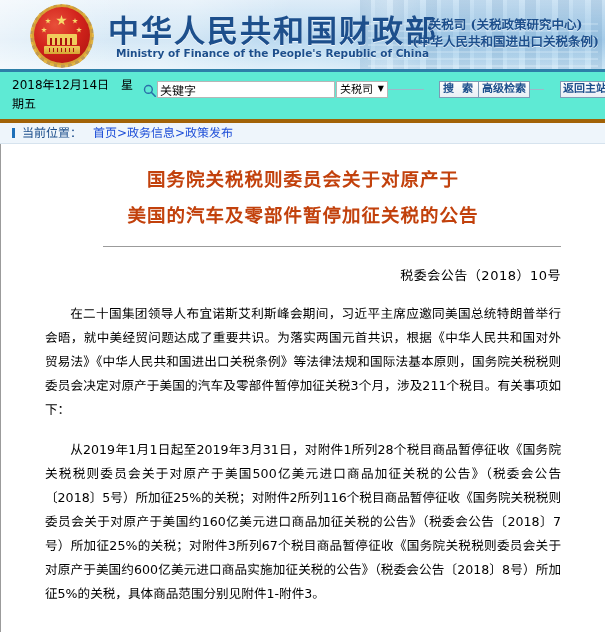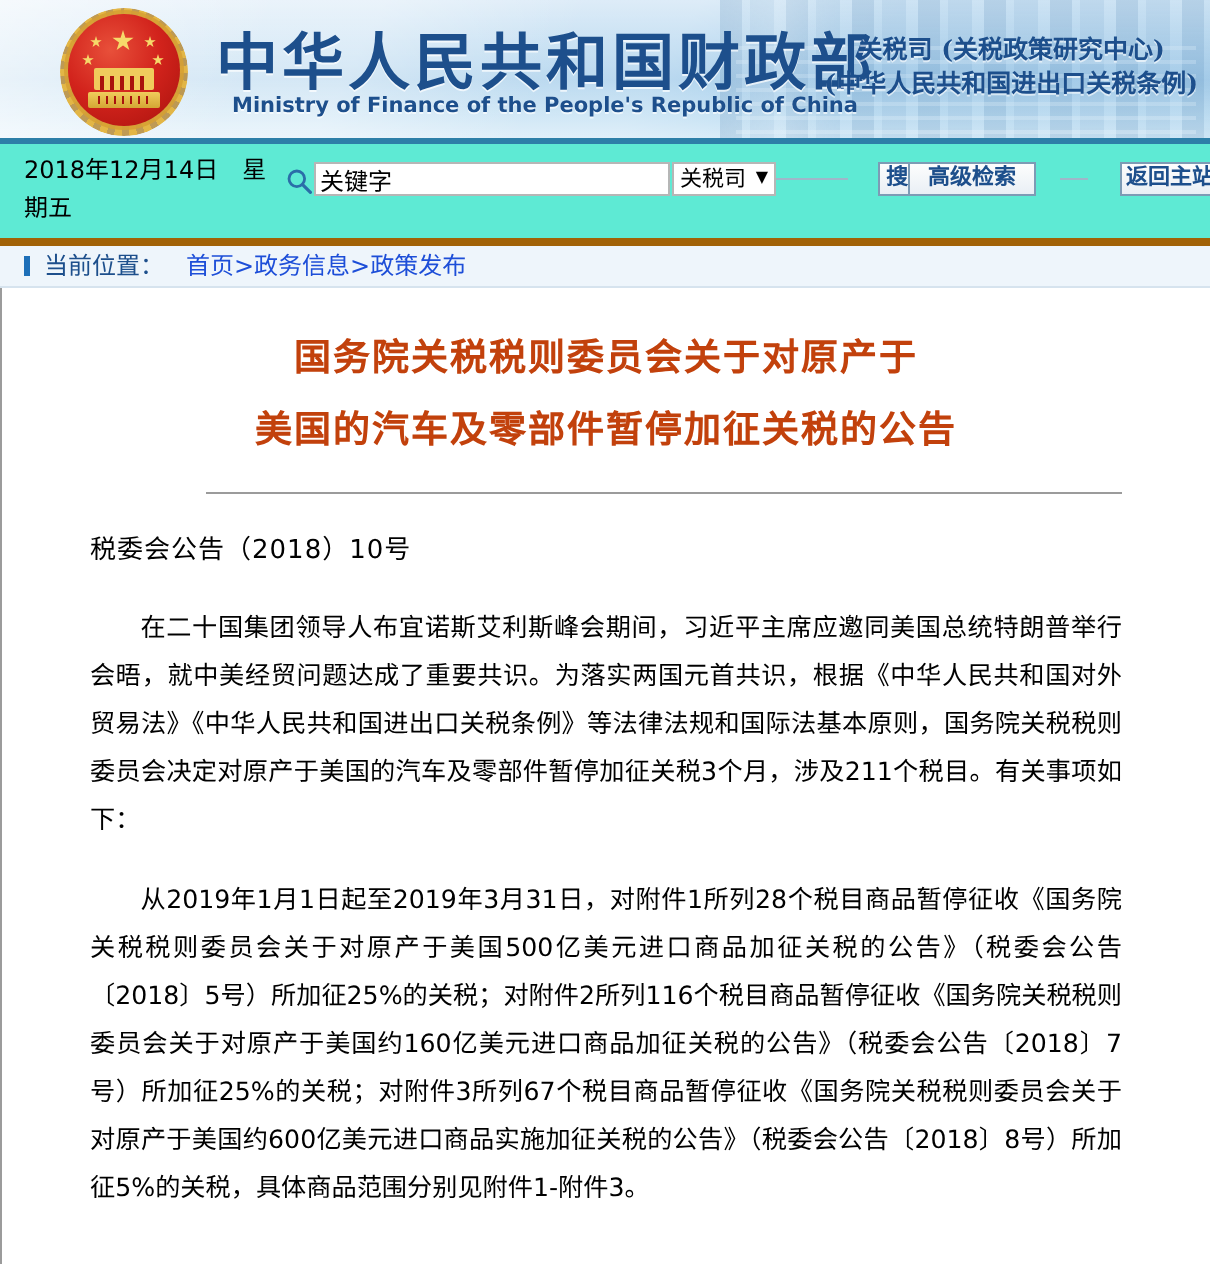--- a/index.html
+++ b/index.html
@@ -271,21 +271,21 @@
     background: linear-gradient(180deg, #fdfdfd 0%, #e9eff5 100%);
     font-size: 11px;
     line-height: 14px;
     text-align: center;
     color: #1d4f8c;
     font-weight: bold;
     white-space: nowrap;
     cursor: pointer;
   }
   .btn-search { left: 439px; width: 40px; letter-spacing: 2px; }
-  .btn-adv    { left: 454px; width: 64px; }
+  .btn-adv    { left: 478px; width: 52px; }
   .btn-home   { left: 560px; width: 50px; }
 
   
   .breadcrumb {
     position: relative;
     width: 605px;
     height: 20px;
     background: #eef5fb;
     border-bottom: 1px solid #d6e3ee;
   }
@@ -343,21 +343,21 @@
   }
   .art-rule {
     margin-top: 12px;
     margin-left: 58px;
     width: 458px;
     height: 1px;
     background: #9b9b9b;
   }
   .art-docno {
     margin-top: 19px;
-    text-align: left;
+    text-align: right;
     font-size: 13px;
     line-height: 20px;
     color: #000;
     letter-spacing: 0.5px;
   }
   .art-p {
     margin-top: 16px;
     font-size: 12.6px;
     line-height: 24px;
     text-align: justify;

